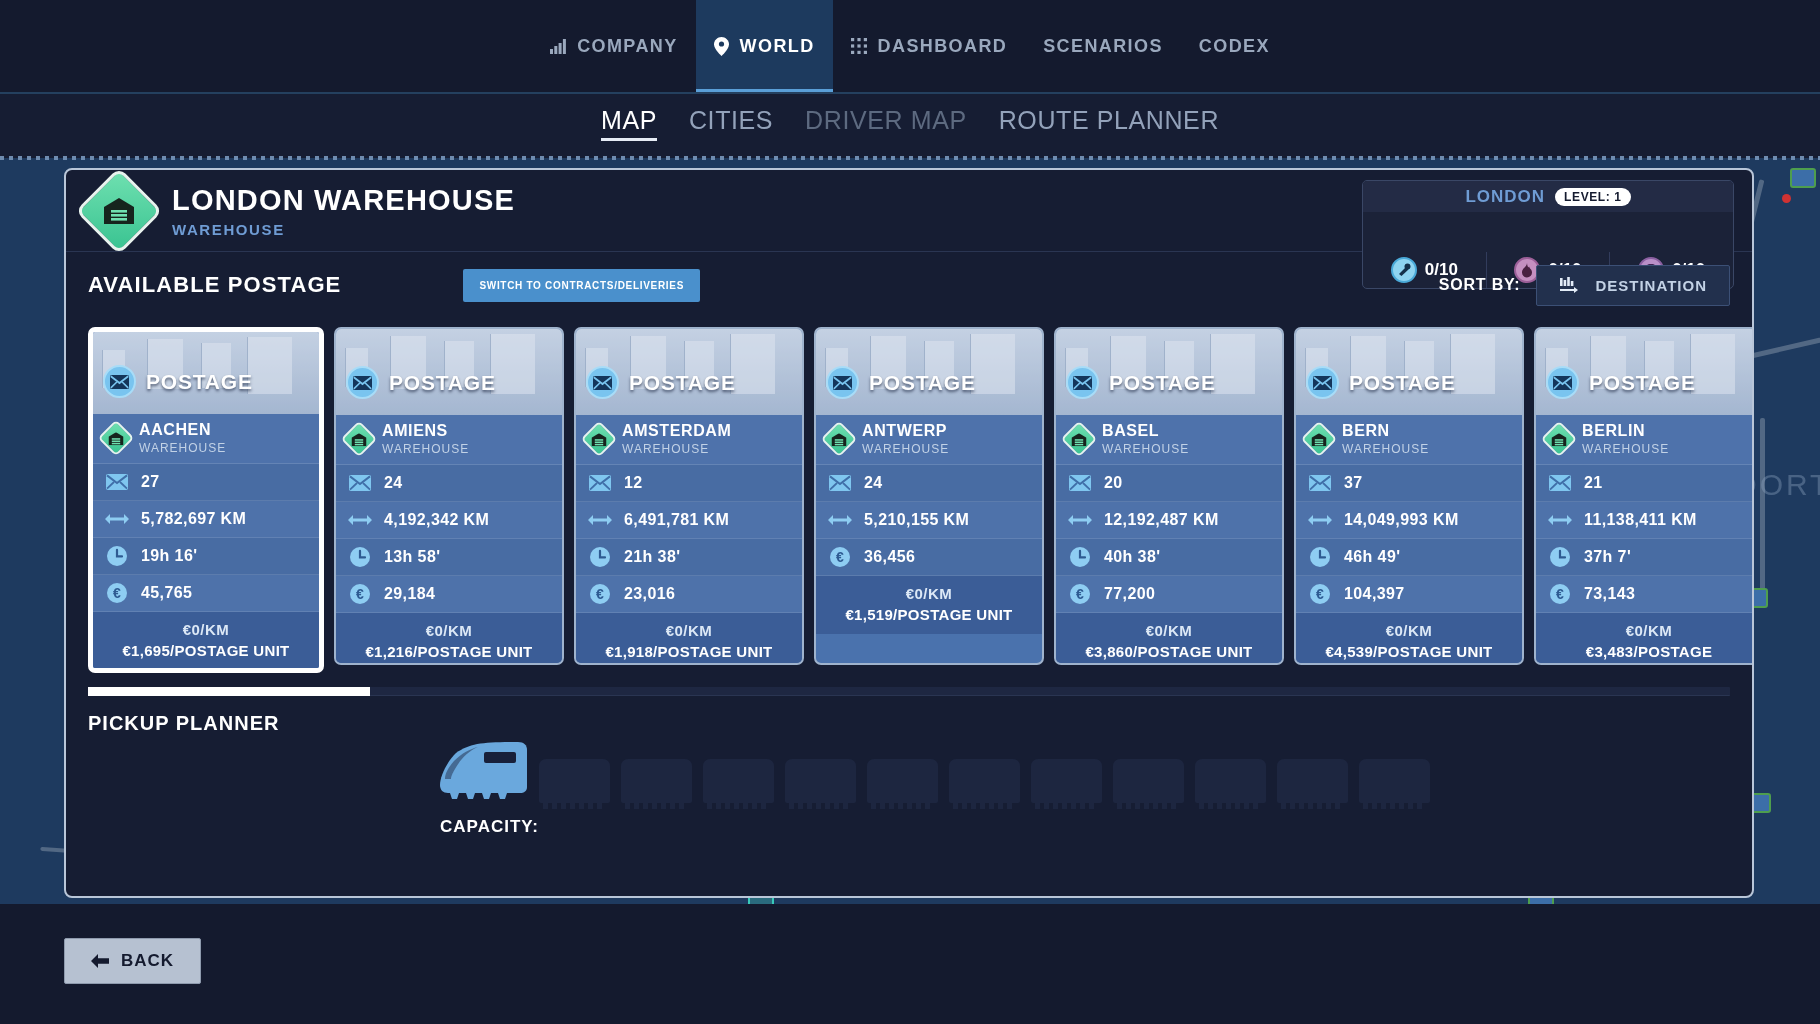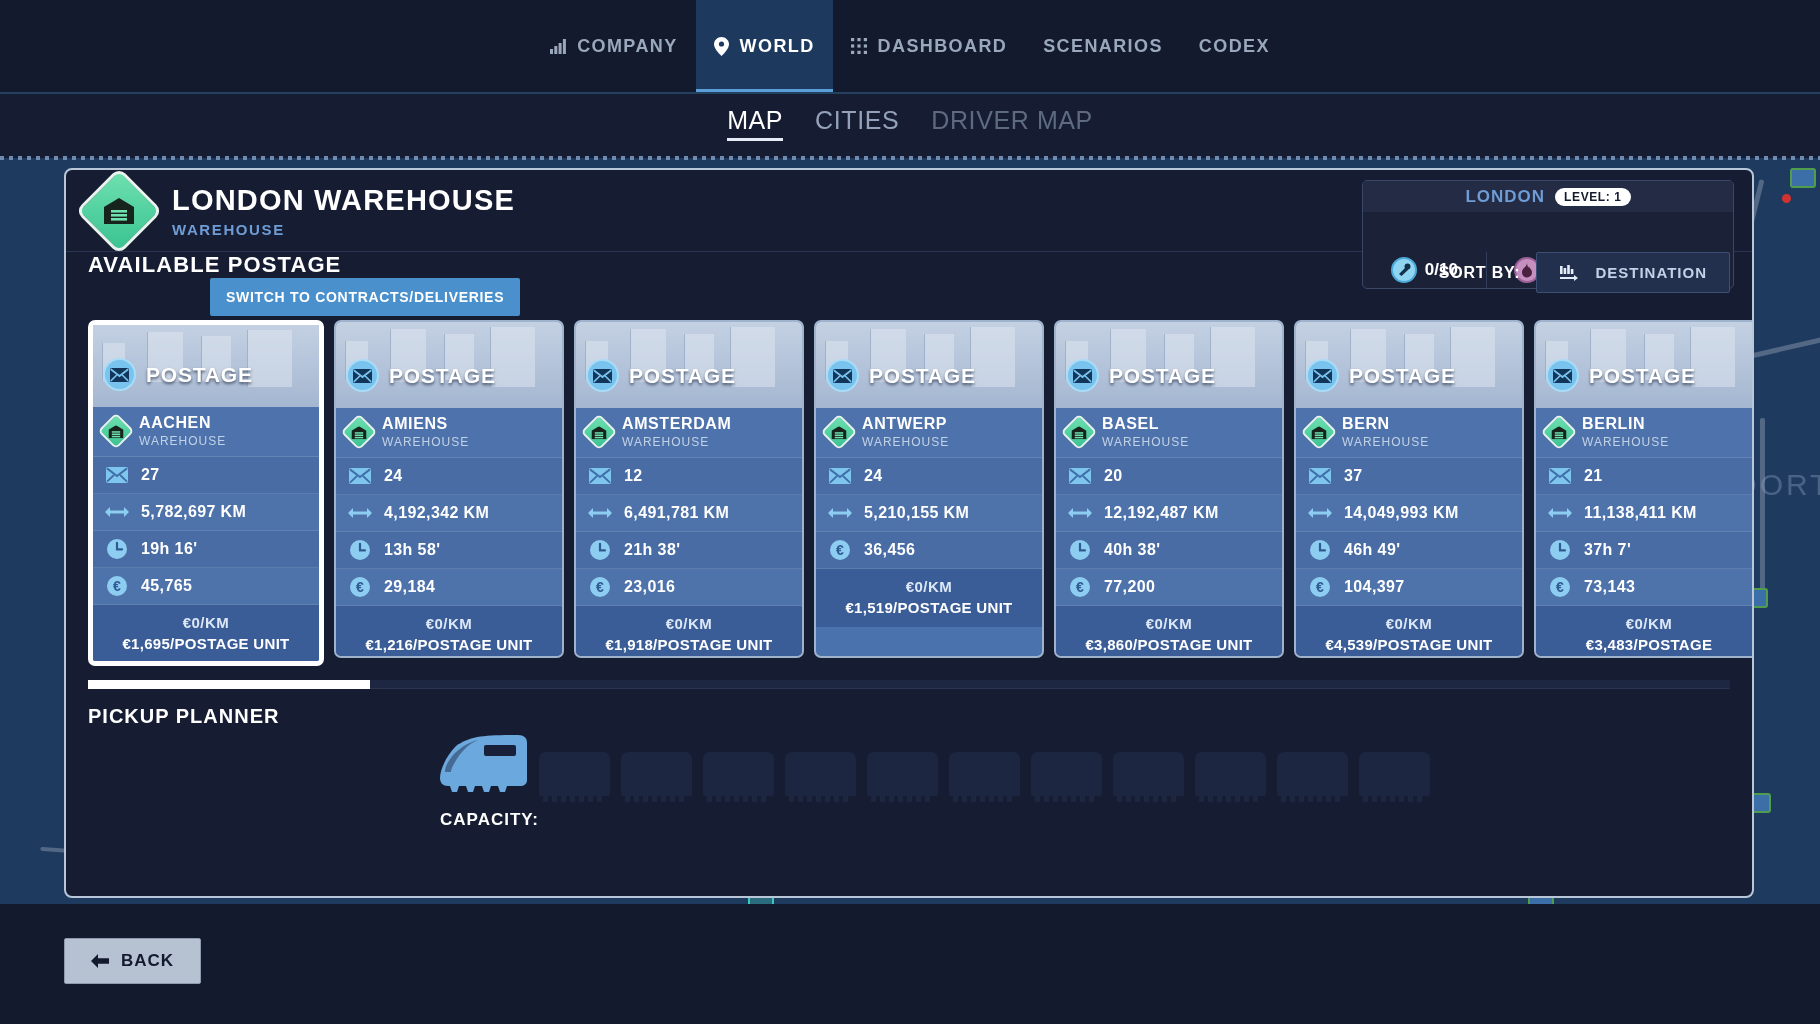--- a/index.html
+++ b/index.html
@@ -125,41 +125,41 @@
     border-right:1px solid #323c5c; color:#ffffff; font-size:17px; font-weight:700;
   }
   .level-cell:last-child{border-right:none;}
   .res-ico{ width:26px;height:26px;border-radius:50%; display:flex;align-items:center;justify-content:center; }
   .res-ico.blue{ background:#8fd4f0; border:2px solid #4aa9d8; }
   .res-ico.pink{ background:#c58fc0; border:2px solid #9c5f98; }
   .res-ico.violet{ background:#b98fc8; border:2px solid #8a5fa0; }
 
   
   .toolrow {
-    display:flex; align-items:flex-start; height: 66px; padding: 0 22px; position:relative;flex-direction:column;
+    display:flex; align-items:center; height: 66px; padding: 0 22px; position:relative;
   }
   .avail-title { font-size:22px; font-weight:700; color:#ffffff; letter-spacing:1.1px; }
   .switch-btn {
     margin-left: 122px;
     background:#4a90cc; color:#ffffff; border:none; border-radius:2px;
-    font-family:inherit; font-size:14px; font-weight:700; letter-spacing:.7px;
+    font-family:inherit; font-size:10px; font-weight:700; letter-spacing:.7px;
     padding: 11px 16px; cursor:pointer;
   }
   .sortwrap { position:absolute; right:22px; display:flex; align-items:center; gap:16px; }
   .sortlabel { color:#ffffff; font-size:16px; font-weight:700; letter-spacing:.8px; }
   .sortbtn {
     display:flex; align-items:center; gap:16px;
     background:#22304d; border:1px solid #3c5076; border-radius:2px;
     padding: 11px 22px; cursor:pointer;
     color:#c3d2e6; font-size:15px; font-weight:700; letter-spacing:1px;
   }
 
   
   .cards-clip {
-    position:relative; height: 346px; margin-top: 2px; overflow: hidden;
+    position:relative; height: 346px; margin-top: 9px; overflow: hidden;
   }
   .cards-strip {
     display:flex; gap:10px; padding-left: 22px; height: 346px; align-items: flex-start;
   }
   .card {
     width: 230px; flex: none; height: 338px;
     border-radius: 7px; overflow: hidden;
     border: 2px solid #9fb3cd;
     background: #4a72ad;
     position: relative;
@@ -338,20 +338,21 @@
         <span>CODEX</span>
       </div>
 
     </div>
   </div>
 
   <div class="subnav">
     <div class="subnav-item active">MAP</div>
     <div class="subnav-item">CITIES</div>
     <div class="subnav-item disabled">DRIVER MAP</div>
+    <div class="subnav-item">ROUTE PLANNER</div>
   </div>
   <div class="dotted-edge"></div>
 
   <div class="panel">
 
     <div class="panel-head">
       <div class="wh-diamond">
         <svg width="30" height="26" viewBox="0 0 30 26">
             <path d="M15 0 0 9v17h30V9L15 0z" fill="#16241d"></path>
             <rect x="7" y="12" width="16" height="2.6" fill="#6fe0b0"></rect>

